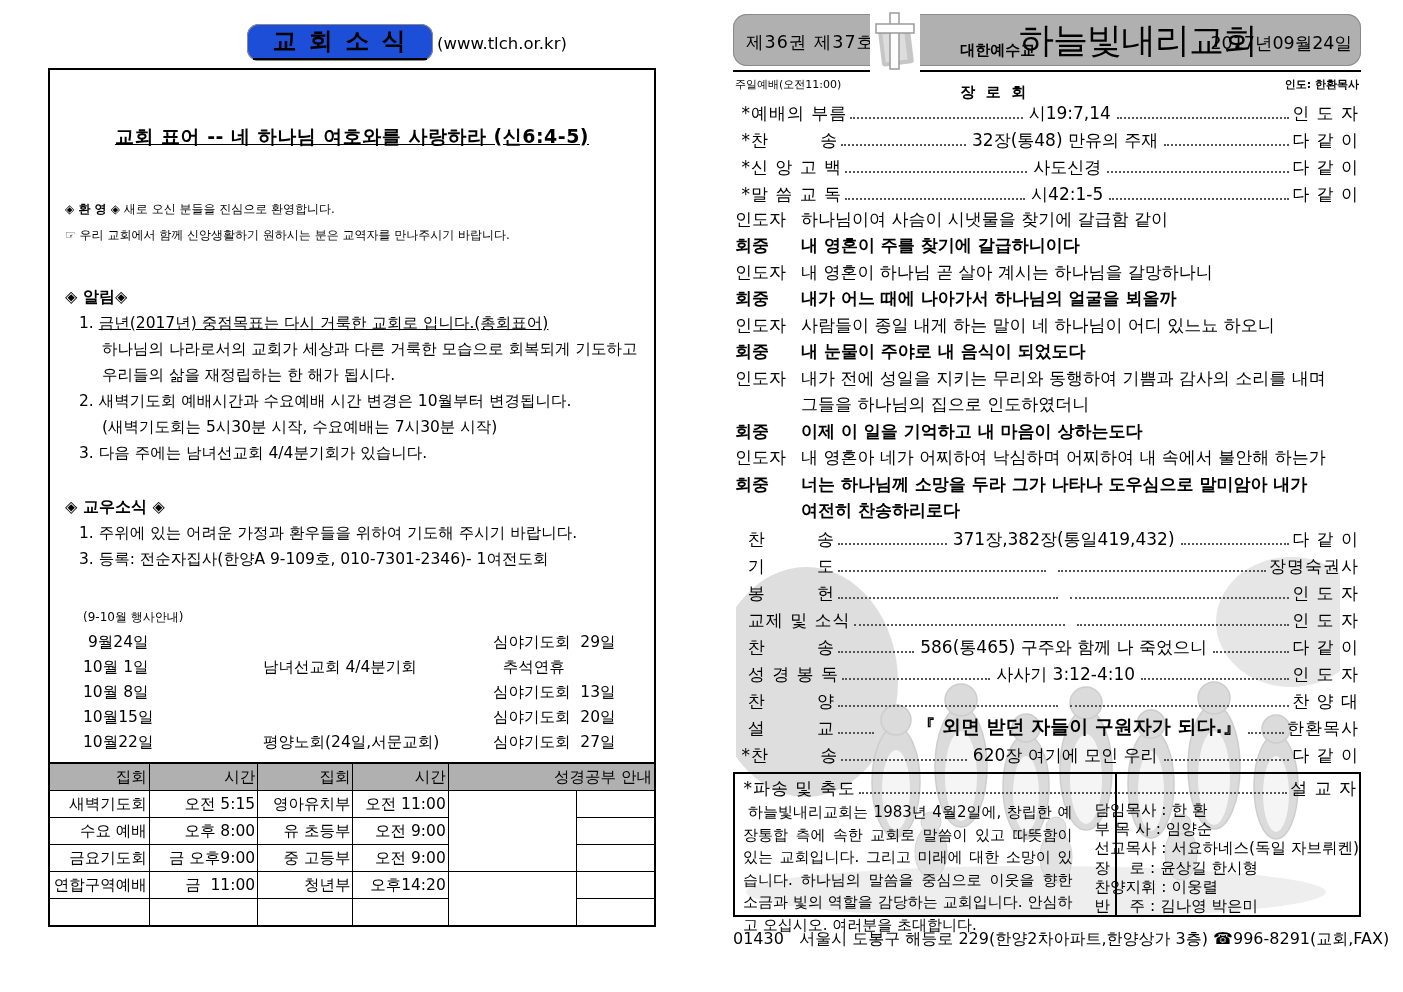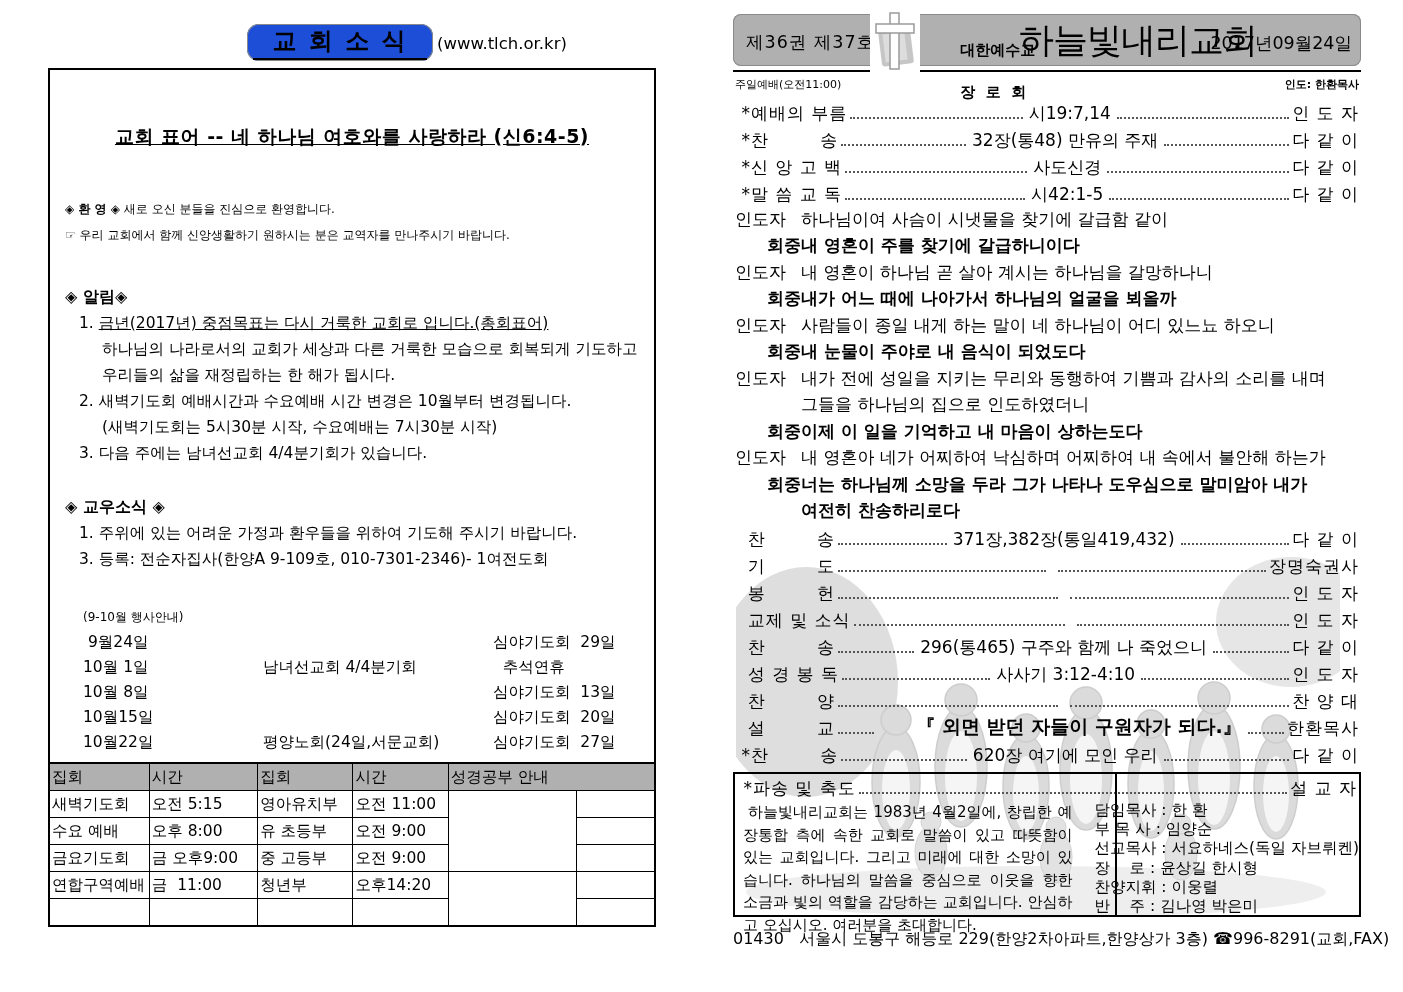--- a/index.html
+++ b/index.html
@@ -36,29 +36,29 @@
   .lp-cont{padding-left:37px;}
   .lp-news{margin-top:28px;}
   .lp-events{margin-top:32px;padding-left:18px;}
   .lp-events-grid{display:grid;grid-template-columns:180px 230px 1fr;}
   .lp-events-grid div{font-size:15.5px;line-height:25px;white-space:pre;}
   table.lp-table{
     position:absolute;left:-2px;bottom:-2px;width:calc(100% + 4px);
     border-collapse:collapse;border:2px solid #000;table-layout:fixed;
   }
   table.lp-table th,table.lp-table td{
-    border:1px solid #000;text-align:left;font-size:15.5px;font-weight:normal;
+    border:1px solid #000;text-align:right;font-size:15.5px;font-weight:normal;
     height:26px;white-space:pre;padding:0 2px;overflow:hidden;
   }
   table.lp-table th{background:#b0b0b0;}
   
   .rp-watermark{position:absolute;left:736px;top:552px;width:604px;height:368px;}
   .right-page{position:absolute;left:733px;top:14px;width:628px;}
   .rp-bar{
-    position:relative;height:52px;background:#b0b0b0;border-radius:8px;
+    position:relative;height:52px;background:#b0b0b0;border-radius:14px;
     box-shadow:0 0 0 1px #8a8a8a inset;
   }
   .rp-issue{position:absolute;left:13px;top:16px;font-size:17.5px;letter-spacing:1px;}
   .rp-logo{position:absolute;left:137px;top:-5px;width:50px;height:64px;background:#fff;}
   .rp-denom{position:absolute;left:196px;top:5px;font-size:15px;font-weight:bold;line-height:21px;white-space:pre;}
   .rp-church{position:absolute;left:286px;top:3px;font-size:35px;font-weight:normal;letter-spacing:-1px;}
   .rp-date{position:absolute;right:9px;top:17px;font-size:17.5px;}
   .rp-subhead{
     border-top:2px solid #000;margin-top:4px;display:flex;justify-content:space-between;
     font-size:11px;line-height:26px;padding:0 2px;
@@ -66,21 +66,21 @@
   .rp-subhead .rt{font-weight:bold;}
   .orow{display:flex;align-items:flex-end;height:27px;font-size:17px;padding:0 2px;}
   .olabel{white-space:pre;letter-spacing:1px;}
   .ocenter{white-space:pre;padding:0 3px;}
   .oright{white-space:pre;letter-spacing:1px;}
   .dots{flex:1 1 auto;border-bottom:2px dotted #555;margin:0 3px 6px 3px;min-width:4px;}
   .sermon{font-weight:bold;font-size:19px;margin-left:36px;}
   .rrow{display:flex;height:26.5px;align-items:center;font-size:17px;padding:0 2px;}
   .rlabel{width:66px;flex:0 0 66px;white-space:pre;}
   .rtext{white-space:pre;}
-  .rrow.bold{font-weight:bold;text-align:right;}
+  .rrow.bold{font-weight:bold;}
   .rp-box{position:relative;border:2px solid #000;height:141px;margin-top:5px;}
   .rp-divider{position:absolute;left:380px;top:0;bottom:0;width:2px;background:#000;}
   .rp-box .orow{height:26px;}
   .rp-box-cols{display:flex;height:112px;}
   .rp-intro{
     width:380px;box-sizing:border-box;padding:1px 8px 0 8px;font-size:15px;
     line-height:22.5px;text-align:justify;text-indent:5px;
   }
   .rp-staff{box-sizing:border-box;padding:1px 0 0 14px;font-size:15.5px;line-height:19.2px;}
   .rp-staff div{white-space:pre;}
@@ -370,21 +370,21 @@
     <div class="orow">
         <span class="olabel">  교제 및 소식</span>
         <span class="dots"></span>
         <span class="ocenter"></span>
         <span class="dots"></span>
         <span class="oright">인 도 자</span>
       </div>
     <div class="orow">
         <span class="olabel">  찬        송</span>
         <span class="dots"></span>
-        <span class="ocenter">296(통465) 구주와 함께 나 죽었으니</span>
+        <span class="ocenter">586(통465) 구주와 함께 나 죽었으니</span>
         <span class="dots"></span>
         <span class="oright">다 같 이</span>
       </div>
     <div class="orow">
         <span class="olabel">  성 경 봉 독</span>
         <span class="dots"></span>
         <span class="ocenter">사사기 3:12-4:10</span>
         <span class="dots"></span>
         <span class="oright">인 도 자</span>
       </div>

